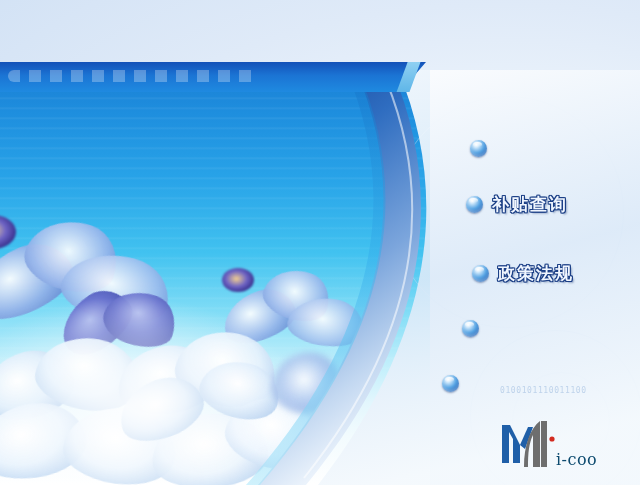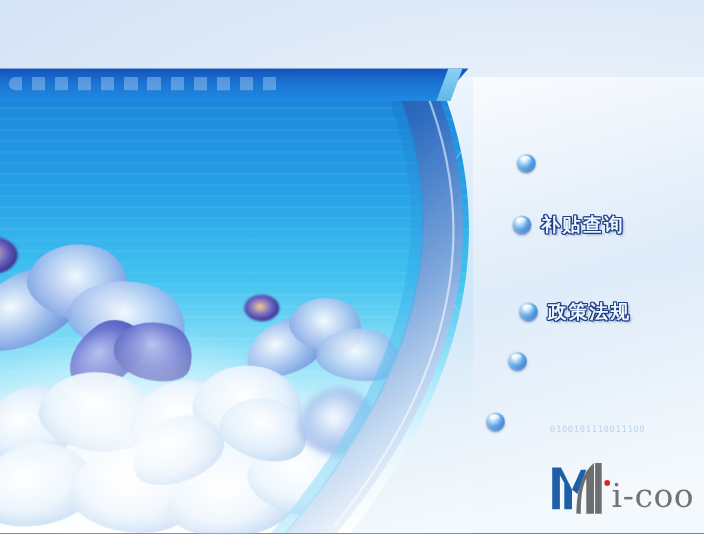--- a/index.html
+++ b/index.html
@@ -193,21 +193,21 @@
   
   .logo{
     position:absolute;left:500px;top:415px;
     display:flex;align-items:flex-end;
   }
   .logo-mark{
     position:relative;width:62px;height:56px;flex:0 0 auto;
   }
   .logo-text{
     font-family:"DejaVu Serif","Liberation Serif",serif;
-    font-size:30px;color:#737373;letter-spacing:.5px;
+    font-size:16px;color:#0c4a6e;letter-spacing:.5px;
     margin-left:-6px;margin-bottom:2px;
   }
 </style>
 </head>
 <body>
 
 <div id="app">
 
   <div class="bg-base"></div>
   <div class="bg-photo"></div>
@@ -309,21 +309,21 @@
 
     <div class="menu-item" style="left:18px;top:20px;">
       <span class="orb"></span>
     </div>
 
     <div class="menu-item" style="left:14px;top:73px;">
       <span class="orb"></span>
       <span class="mlabel">补贴查询</span>
     </div>
 
-    <div class="menu-item" style="left:20px;top:152px;">
+    <div class="menu-item" style="left:20px;top:142px;">
       <span class="orb"></span>
       <span class="mlabel">政策法规</span>
     </div>
 
     <div class="menu-item" style="left:10px;top:200px;">
       <span class="orb"></span>
     </div>
 
     <div class="menu-item" style="left:-10px;top:255px;">
       <span class="orb"></span>

